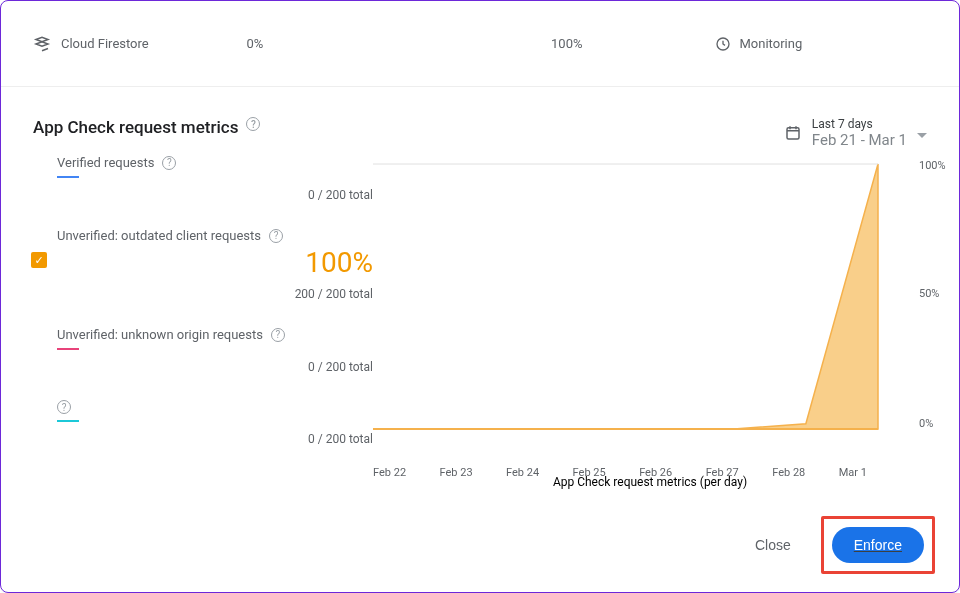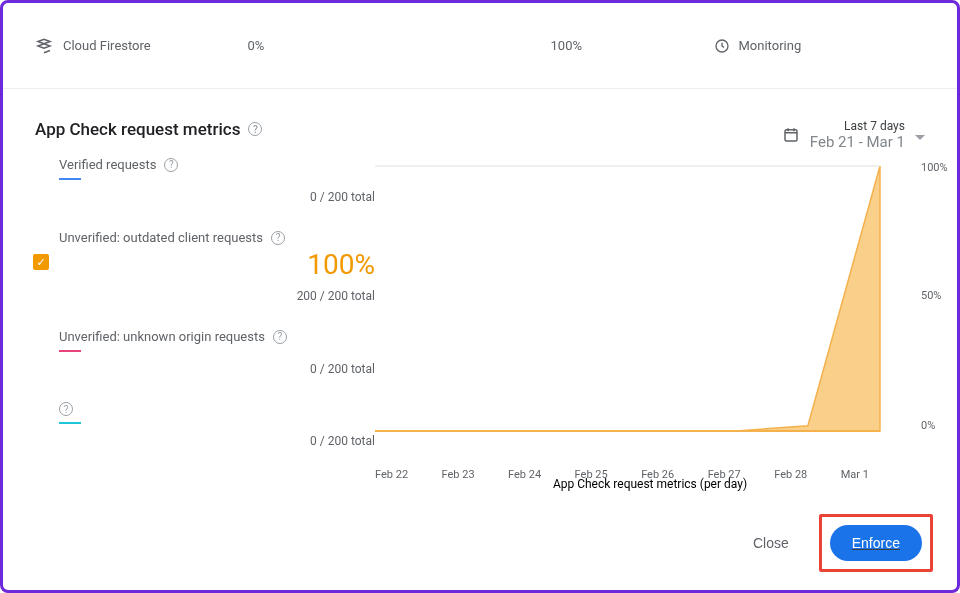--- a/index.html
+++ b/index.html
@@ -1,41 +1,41 @@
 <!DOCTYPE html>
 <html><head>
 <meta charset="utf-8">
 <style>
   * { box-sizing: border-box; }
   html, body { margin:0; padding:0; font-family: -apple-system, BlinkMacSystemFont, "Segoe UI", Roboto, Arial, sans-serif; color:#3c4043; background:#fff; }
-  .card { width:960px; height:593px; border:3px solid #6d28d9; border-radius:8px; box-shadow:0 1px 3px rgba(0,0,0,0.05); position:relative; overflow:hidden; }
+  .card { width:960px; height:593px; border:1px solid #6d28d9; border-radius:8px; box-shadow:0 1px 3px rgba(0,0,0,0.05); position:relative; overflow:hidden; }
   .top-row { display:flex; align-items:center; height:86px; border-bottom:1px solid #eee; padding:0 32px; font-size:13px; color:#5f6368; }
   .top-product { display:flex; align-items:center; gap:10px; flex:1; }
   .top-pct { flex:1; text-align:left; }
   .top-pct.center { text-align:center; }
   .top-status { flex:1; display:flex; align-items:center; gap:8px; justify-content:flex-start; padding-left:40px; }
   .icon { display:inline-flex; width:18px; height:18px; align-items:center; justify-content:center; color:#5f6368; }
-  .section-title { font-size:17px; color:#202124; font-weight:500; margin:30px 0 18px 32px; display:flex; align-items:center; gap:8px; }
+  .section-title { font-size:17px; color:#202124; font-weight:500; margin:30px 0 18px 32px; display:flex; gap:8px; }
   .help { width:14px; height:14px; border:1px solid #9aa0a6; border-radius:50%; display:inline-flex; align-items:center; justify-content:center; font-size:10px; color:#9aa0a6; cursor:pointer; }
   .main { display:flex; padding:0 32px 0 32px; }
   .left { width:340px; padding-left:24px;text-align:right; }
   .right { flex:1; position:relative; }
   .metric-block { margin-bottom:26px; position:relative; }
   .metric-label { font-size:13px; color:#5f6368; display:flex; align-items:center; gap:8px; margin-bottom:6px; }
   .metric-swatch { width:22px; height:2px; display:block; margin:2px 0 6px 0; }
   .metric-sub { font-size:12px; color:#5f6368; margin-top:10px; }
   .big-pct { font-size:28px; font-weight:400; color:#f29900; margin:0 0 4px 0; line-height:1; }
   .checkbox { width:16px; height:16px; background:#f29900; border-radius:2px; position:absolute; left:-26px; top:24px; display:flex; align-items:center; justify-content:center; color:#fff; font-size:11px; }
   
   .chart-wrap { position:relative; width:540px; height:300px; margin-top:4px; }
   .chart-title { text-align:center; font-size:12px; color:#000000; margin-top:16px; }
   .y-axis-label { position:absolute; right:-6px; font-size:11px; color:#5f6368; transform:translateX(100%); }
   .x-labels { position:absolute; left:0; right:46px; bottom:-20px; display:flex; justify-content:space-between; font-size:11px; color:#5f6368; }
   
-  .date-range { position:absolute; right:32px; top:116px; display:flex; align-items:center; gap:10px; cursor:pointer;text-align:right; }
+  .date-range { position:absolute; right:32px; top:116px; display:flex; align-items:center; gap:10px; cursor:pointer; }
   .date-text { display:flex; flex-direction:column; line-height:1.2; }
   .date-main { font-size:12px; color:#3c4043; }
   .date-sub { font-size:15px; color:#80868b; }
   .dropdown-arrow { color:#80868b; }
   
   .footer { position:absolute; right:24px; bottom:18px; display:flex; gap:14px; align-items:center; }
   .btn-close { background:none; border:none; font-size:14px; color:#5f6368; font-weight:500; padding:10px 16px; cursor:pointer;text-align:center; }
   .btn-enforce { background:#1a73e8; color:#fff; border:none; font-size:14px; font-weight:500; padding:10px 22px; border-radius:18px; cursor:pointer; }
   .enforce-highlight { border:3px solid #ea4335; padding:8px 8px 8px 8px; border-radius:2px; display:flex; align-items:center;text-decoration:underline; }
 </style>

